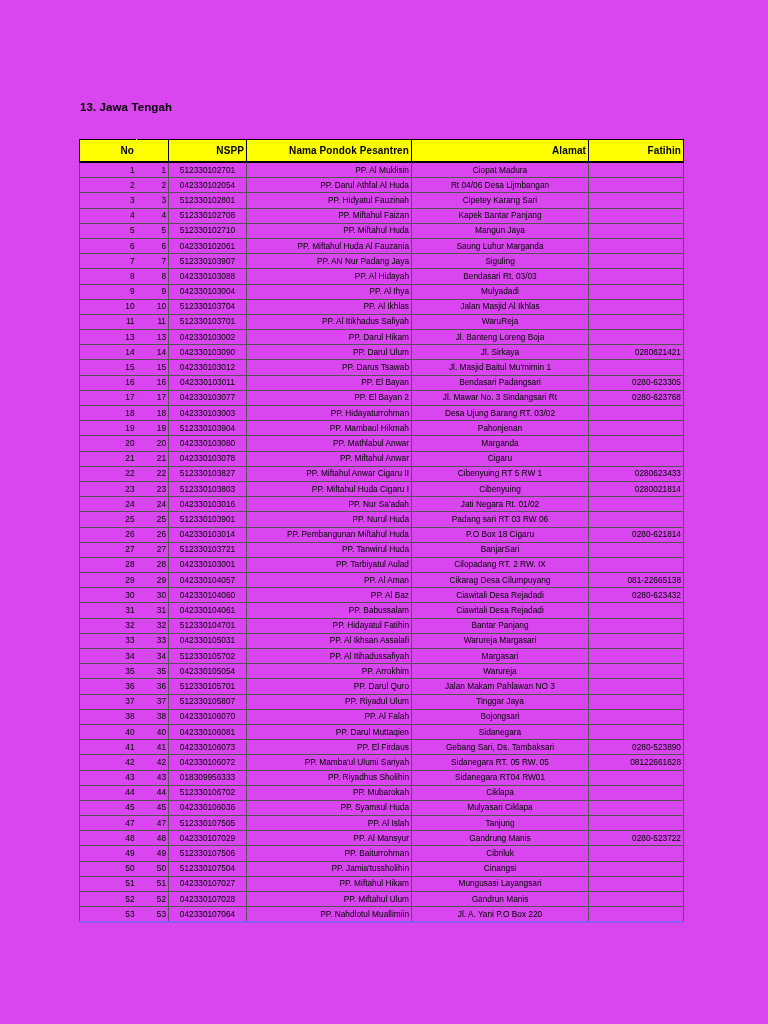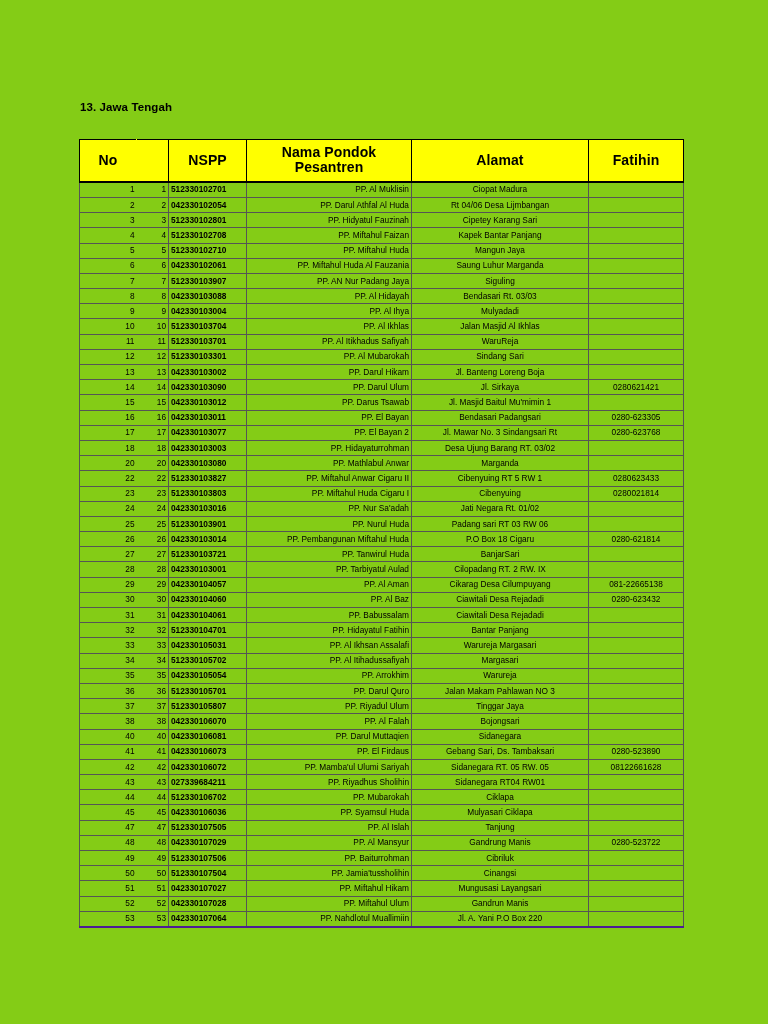--- a/index.html
+++ b/index.html
@@ -12,21 +12,21 @@
     width: 768px;
     height: 1024px;
     font-family: "Liberation Sans", sans-serif;
     color: #000000;
     overflow: hidden;
   }
   .page {
     position: relative;
     width: 768px;
     height: 1024px;
-    background: #84cc16;
+    background: #d946ef;
     box-sizing: border-box;
   }
   .doc-title {
     position: absolute;
     left: 80px;
     top: 101px;
     font-size: 11.5px;
     font-weight: bold;
     letter-spacing: 0.1px;
     white-space: nowrap;
@@ -46,23 +46,23 @@
   table.data col.c-no      { width: 57px; }
   table.data col.c-idx     { width: 32px; }
   table.data col.c-nspp    { width: 78px; }
   table.data col.c-nama    { width: 165px; }
   table.data col.c-alamat  { width: 177px; }
   table.data col.c-telp    { width: 95px; }
 
   table.data thead th {
     background: #ffff00;
     border: 1px solid #000000;
-    font-size: 14px;
+    font-size: 10px;
     font-weight: bold;
-    text-align: center;
+    text-align: right;
     padding: 5px 2px 5px 2px;
     line-height: 1.1;
     letter-spacing: 0.1px;
   }
   table.data thead th.head-no {
     border-right: 1px solid #ffff00;
   }
   table.data thead th.head-no-pad {
     border-left: 1px solid #ffff00;
     background: #ffff00;
@@ -74,41 +74,40 @@
     line-height: 12px;
     vertical-align: middle;
     white-space: nowrap;
     overflow: hidden;
     font-size: 8.3px;
   }
   table.data tbody tr:first-child td {
     border-top: 2px solid #000000;
   }
   table.data tbody tr:last-child td {
-    border-bottom: 2px solid #4c1d95;
+    border-bottom: 2px solid #8b5cf6;
   }
   td.cell-no {
     text-align: right;
     border-right: none !important;
     padding-right: 1px;
   }
   td.cell-idx {
     text-align: right;
     border-left: none !important;
     padding-right: 1px;
   }
   td.cell-nspp {
-    text-align: left;
+    text-align: center;
     border-left: 1px solid #555555 !important;
     padding-left: 1px;
-    font-weight: bold;
   }
   td.cell-nama  { text-align: right; padding-left: 3px; }
   td.cell-alamat{ text-align: center; padding-left: 3px; }
-  td.cell-telp  { text-align: center; padding-left: 3px; }
+  td.cell-telp  { text-align: right; padding-left: 3px; }
 </style>
 </head>
 <body>
 
 <div class="page">
 
   <div class="doc-title">13. Jawa Tengah</div>
 
   <div class="table-wrap">
     <table class="data">
@@ -213,28 +212,20 @@
           </tr>
           <tr>
             <td class="cell-no">11</td>
             <td class="cell-idx">11</td>
             <td class="cell-nspp">512330103701</td>
             <td class="cell-nama">PP. Al Itikhadus Safiyah</td>
             <td class="cell-alamat">WaruReja</td>
             <td class="cell-telp"></td>
           </tr>
           <tr>
-            <td class="cell-no">12</td>
-            <td class="cell-idx">12</td>
-            <td class="cell-nspp">512330103301</td>
-            <td class="cell-nama">PP. Al Mubarokah</td>
-            <td class="cell-alamat">Sindang Sari</td>
-            <td class="cell-telp"></td>
-          </tr>
-          <tr>
             <td class="cell-no">13</td>
             <td class="cell-idx">13</td>
             <td class="cell-nspp">042330103002</td>
             <td class="cell-nama">PP. Darul Hikam</td>
             <td class="cell-alamat">Jl. Banteng Loreng Boja</td>
             <td class="cell-telp"></td>
           </tr>
           <tr>
             <td class="cell-no">14</td>
             <td class="cell-idx">14</td>
@@ -269,25 +260,41 @@
           </tr>
           <tr>
             <td class="cell-no">18</td>
             <td class="cell-idx">18</td>
             <td class="cell-nspp">042330103003</td>
             <td class="cell-nama">PP. Hidayaturrohman</td>
             <td class="cell-alamat">Desa Ujung Barang RT. 03/02</td>
             <td class="cell-telp"></td>
           </tr>
           <tr>
+            <td class="cell-no">19</td>
+            <td class="cell-idx">19</td>
+            <td class="cell-nspp">512330103904</td>
+            <td class="cell-nama">PP. Mambaul Hikmah</td>
+            <td class="cell-alamat">Pahonjenan</td>
+            <td class="cell-telp"></td>
+          </tr>
+          <tr>
             <td class="cell-no">20</td>
             <td class="cell-idx">20</td>
             <td class="cell-nspp">042330103080</td>
             <td class="cell-nama">PP. Mathlabul Anwar</td>
             <td class="cell-alamat">Marganda</td>
+            <td class="cell-telp"></td>
+          </tr>
+          <tr>
+            <td class="cell-no">21</td>
+            <td class="cell-idx">21</td>
+            <td class="cell-nspp">042330103078</td>
+            <td class="cell-nama">PP. Miftahul Anwar</td>
+            <td class="cell-alamat">Cigaru</td>
             <td class="cell-telp"></td>
           </tr>
           <tr>
             <td class="cell-no">22</td>
             <td class="cell-idx">22</td>
             <td class="cell-nspp">512330103827</td>
             <td class="cell-nama">PP. Miftahul Anwar Cigaru II</td>
             <td class="cell-alamat">Cibenyuing RT 5 RW 1</td>
             <td class="cell-telp">0280623433</td>
           </tr>
@@ -439,21 +446,21 @@
             <td class="cell-no">42</td>
             <td class="cell-idx">42</td>
             <td class="cell-nspp">042330106072</td>
             <td class="cell-nama">PP. Mamba'ul Ulumi Sariyah</td>
             <td class="cell-alamat">Sidanegara RT. 05 RW. 05</td>
             <td class="cell-telp">08122661628</td>
           </tr>
           <tr>
             <td class="cell-no">43</td>
             <td class="cell-idx">43</td>
-            <td class="cell-nspp">027339684211</td>
+            <td class="cell-nspp">018309956333</td>
             <td class="cell-nama">PP. Riyadhus Sholihin</td>
             <td class="cell-alamat">Sidanegara RT04 RW01</td>
             <td class="cell-telp"></td>
           </tr>
           <tr>
             <td class="cell-no">44</td>
             <td class="cell-idx">44</td>
             <td class="cell-nspp">512330106702</td>
             <td class="cell-nama">PP. Mubarokah</td>
             <td class="cell-alamat">Ciklapa</td>

